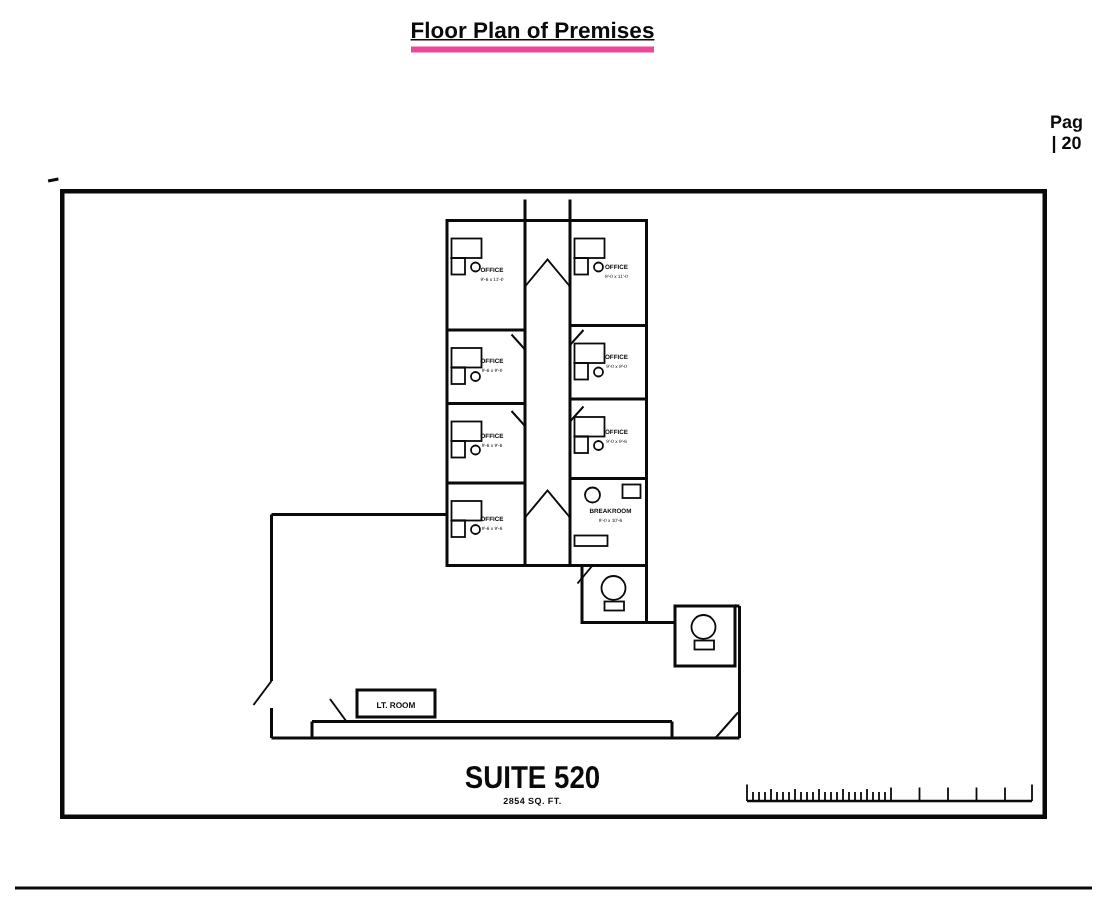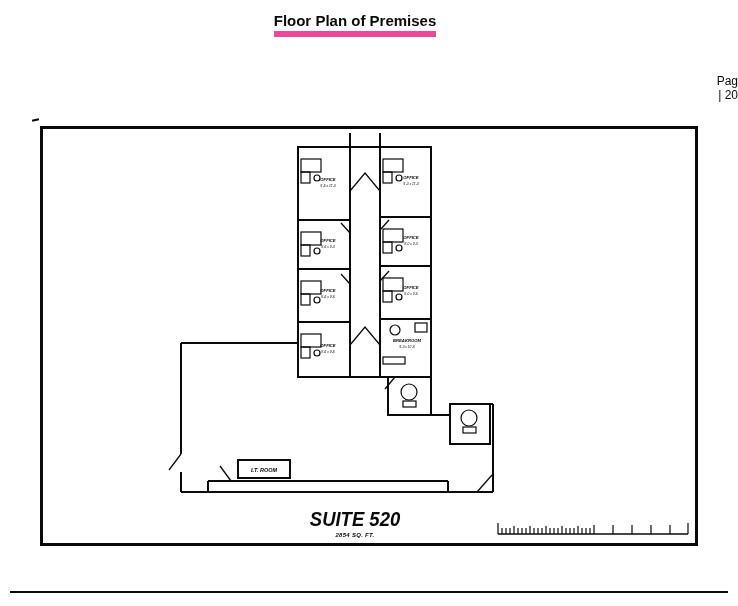--- a/index.html
+++ b/index.html
@@ -12,44 +12,44 @@
     overflow:hidden;
   }
   .title{
     position:absolute;
     top:12px;left:0;width:710px;
     text-align:center;
     font-size:15px;font-weight:bold;
     margin:0;
   }
   .title span{
-    border-bottom:6px solid #ec4899;
+    border-bottom:4px solid #ec4899;
     padding-bottom:2px;
+    text-decoration:underline;
   }
   .pagenum{
     position:absolute;
-    top:74px;right:0;
-    font-size:12px;font-weight:normal;
+    top:74px;right:16px;
+    font-size:12px;font-weight:bold;
     line-height:14px;
-    text-align:right;
+    text-align:center;
   }
   .stray{
     position:absolute;
     top:119px;left:32px;
     width:7px;height:2px;
     background:#0a0a0a;
     transform:rotate(-12deg);
   }
   .plan-box{
     position:absolute;
     top:126px;left:40px;
     width:652px;height:414px;
     border:3px solid #0a0a0a;
     background:#fff;
-    font-style:italic;
   }
   .plan-box svg{position:absolute;top:0;left:0;width:652px;height:414px;}
   .suite{
     position:absolute;
     left:232px;top:378px;width:160px;
     text-align:center;
   }
   .suite-name{
     font-size:21px;font-weight:bold;
     letter-spacing:0px;

